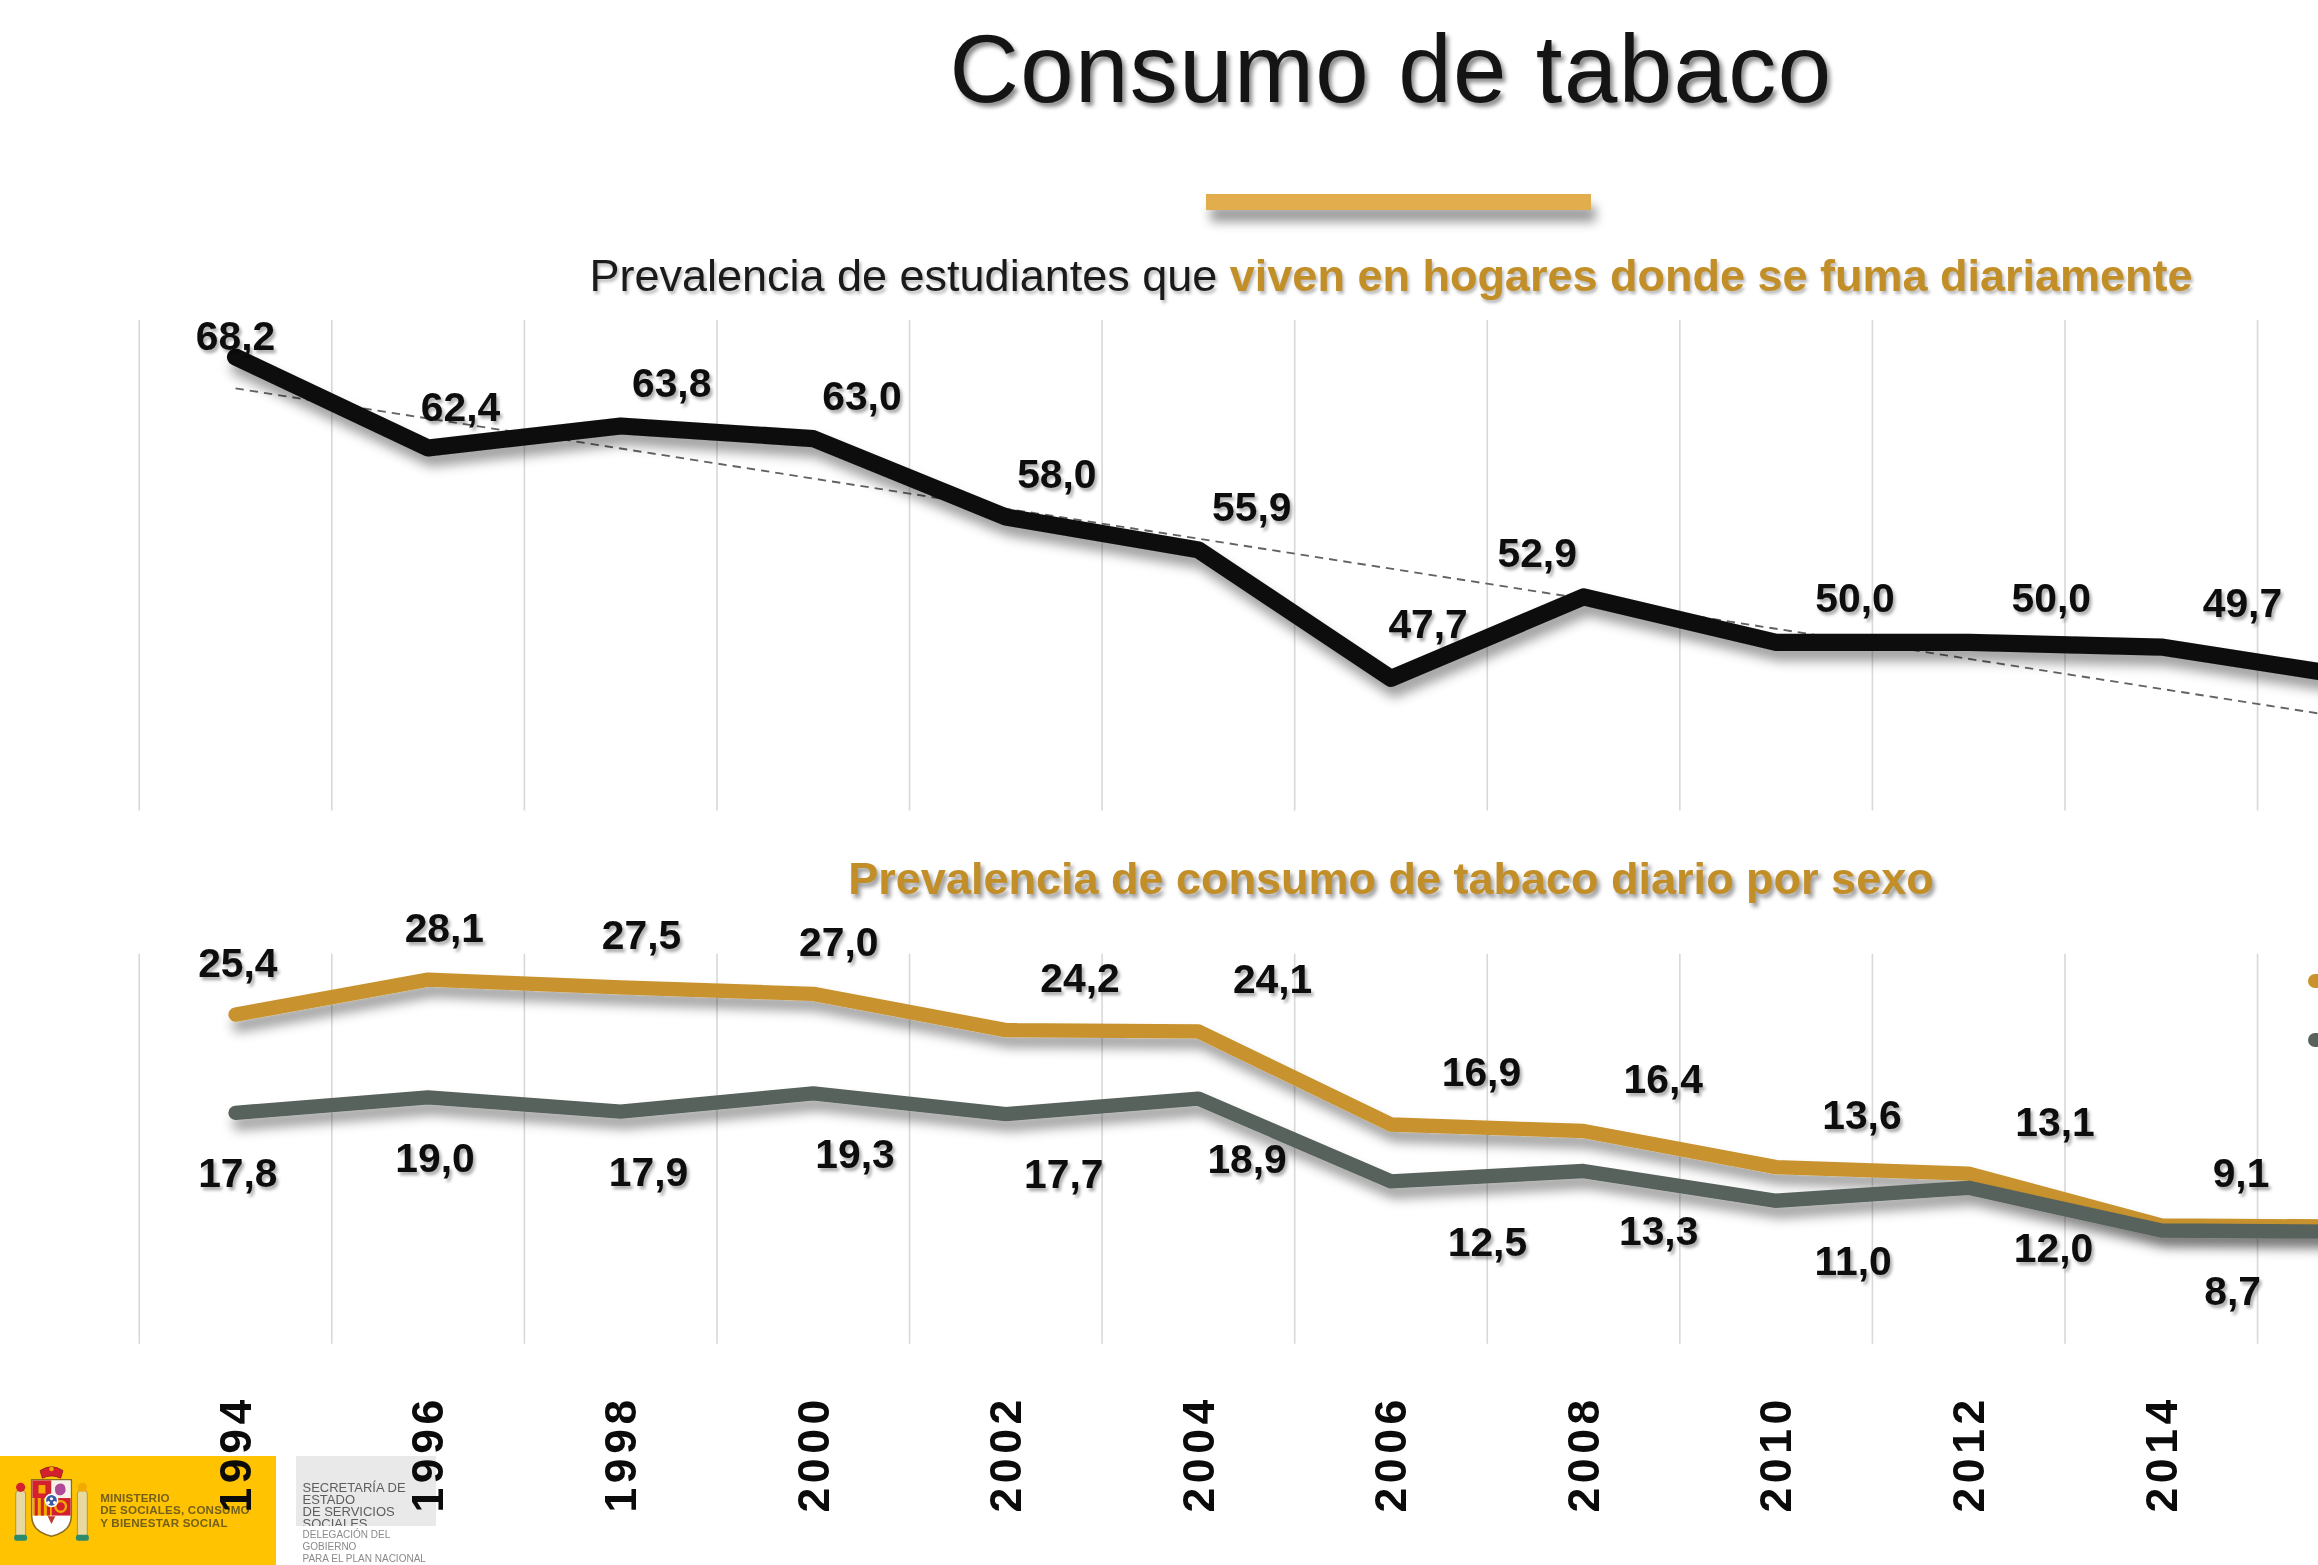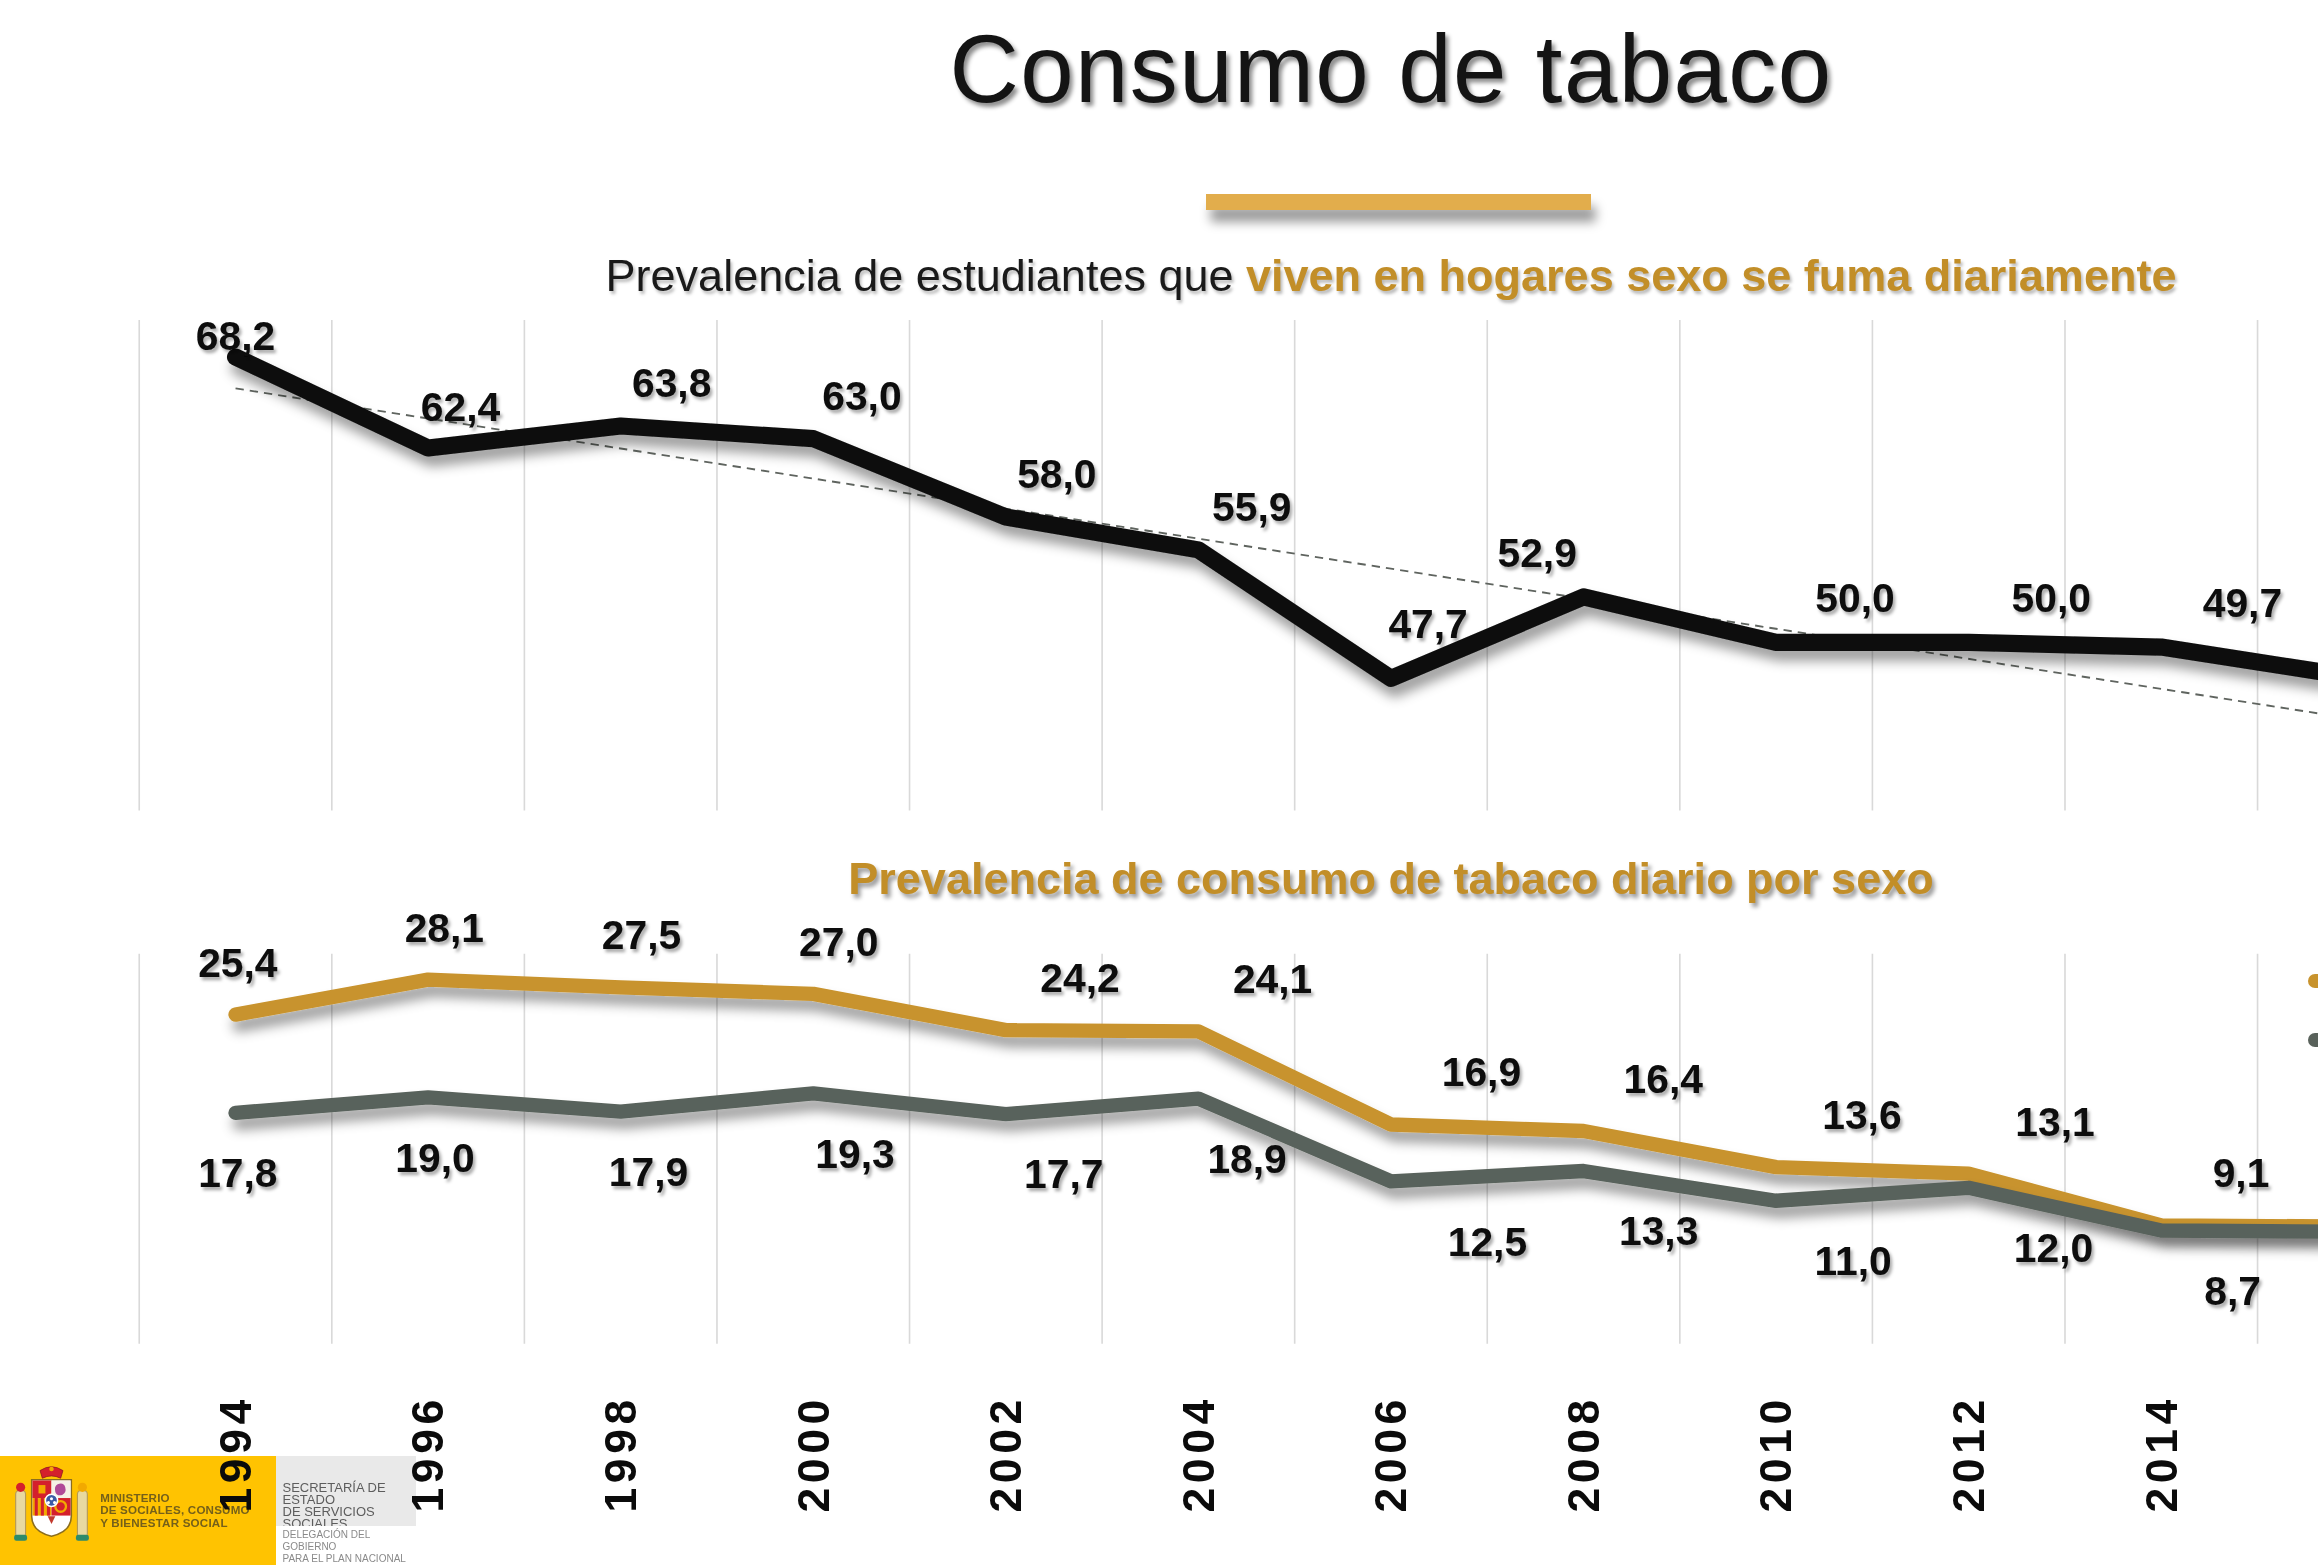--- a/index.html
+++ b/index.html
@@ -19,40 +19,40 @@
   
   #chart-svg{position:absolute;left:0;top:0;z-index:5;pointer-events:none;}
   #chart-svg text{font-family:"Liberation Sans",sans-serif;font-weight:bold;fill:#0b0b0b;}
   
   .legend{position:absolute;left:2308px;top:951px;z-index:6;}
   .legend-row{display:flex;align-items:center;height:59px;}
   .legend-swatch{display:inline-block;width:85px;height:14px;border-radius:7.4px;margin-right:6.5px;}
   .swatch-mujeres{background:#C8932D;}
   .swatch-hombres{background:#59625B;}
   
-  .footer-logo{position:absolute;left:0;top:1456px;height:109px;display:flex;z-index:1;}
+  .footer-logo{position:absolute;left:0;top:1456px;height:109px;display:flex;z-index:1;gap:20px;}
   .logo-yellow{position:relative;width:276px;height:109px;background:#FFC301;display:flex;align-items:center;}
   .coat{margin-left:13px;}
   .ministry-text{margin-left:10.2px;font-size:11.6px;font-weight:bold;line-height:12.5px;
     color:#75601a;letter-spacing:0.2px;}
   .logo-right{width:140px;display:flex;flex-direction:column;}
   .logo-gray{background:#E9E9E9;height:70px;box-sizing:border-box;padding:25.5px 0 0 6.5px;
     font-size:13px;line-height:12px;color:#5d5d5d;}
   .logo-white{background:#ffffff;height:50px;box-sizing:border-box;padding:2.8px 0 0 6.5px;
     font-size:10px;line-height:12px;color:#8a8a8a;}
 </style>
 </head>
 <body>
 
 <div id="stage">
 
   <div class="main-title">Consumo de tabaco</div>
   <div class="title-underline"></div>
 
-  <div class="subtitle"><span>Prevalencia de estudiantes que </span><span class="hl">viven en hogares sexo se fuma diariamente</span></div>
+  <div class="subtitle"><span>Prevalencia de estudiantes que </span><span class="hl">viven en hogares donde se fuma diariamente</span></div>
 
   <svg id="chart-svg" width="2782" height="1565" viewBox="0 0 6000 3375">
       <defs>
         <filter id="lineShadow" x="-30%" y="-30%" width="160%" height="160%">
           <feDropShadow dx="8" dy="22" stdDeviation="13" flood-color="#000" flood-opacity="0.38"></feDropShadow>
         </filter>
         <filter id="textShadow" x="-30%" y="-30%" width="160%" height="160%">
           <feDropShadow dx="5" dy="7" stdDeviation="4" flood-color="#000" flood-opacity="0.32"></feDropShadow>
         </filter>
       </defs>

